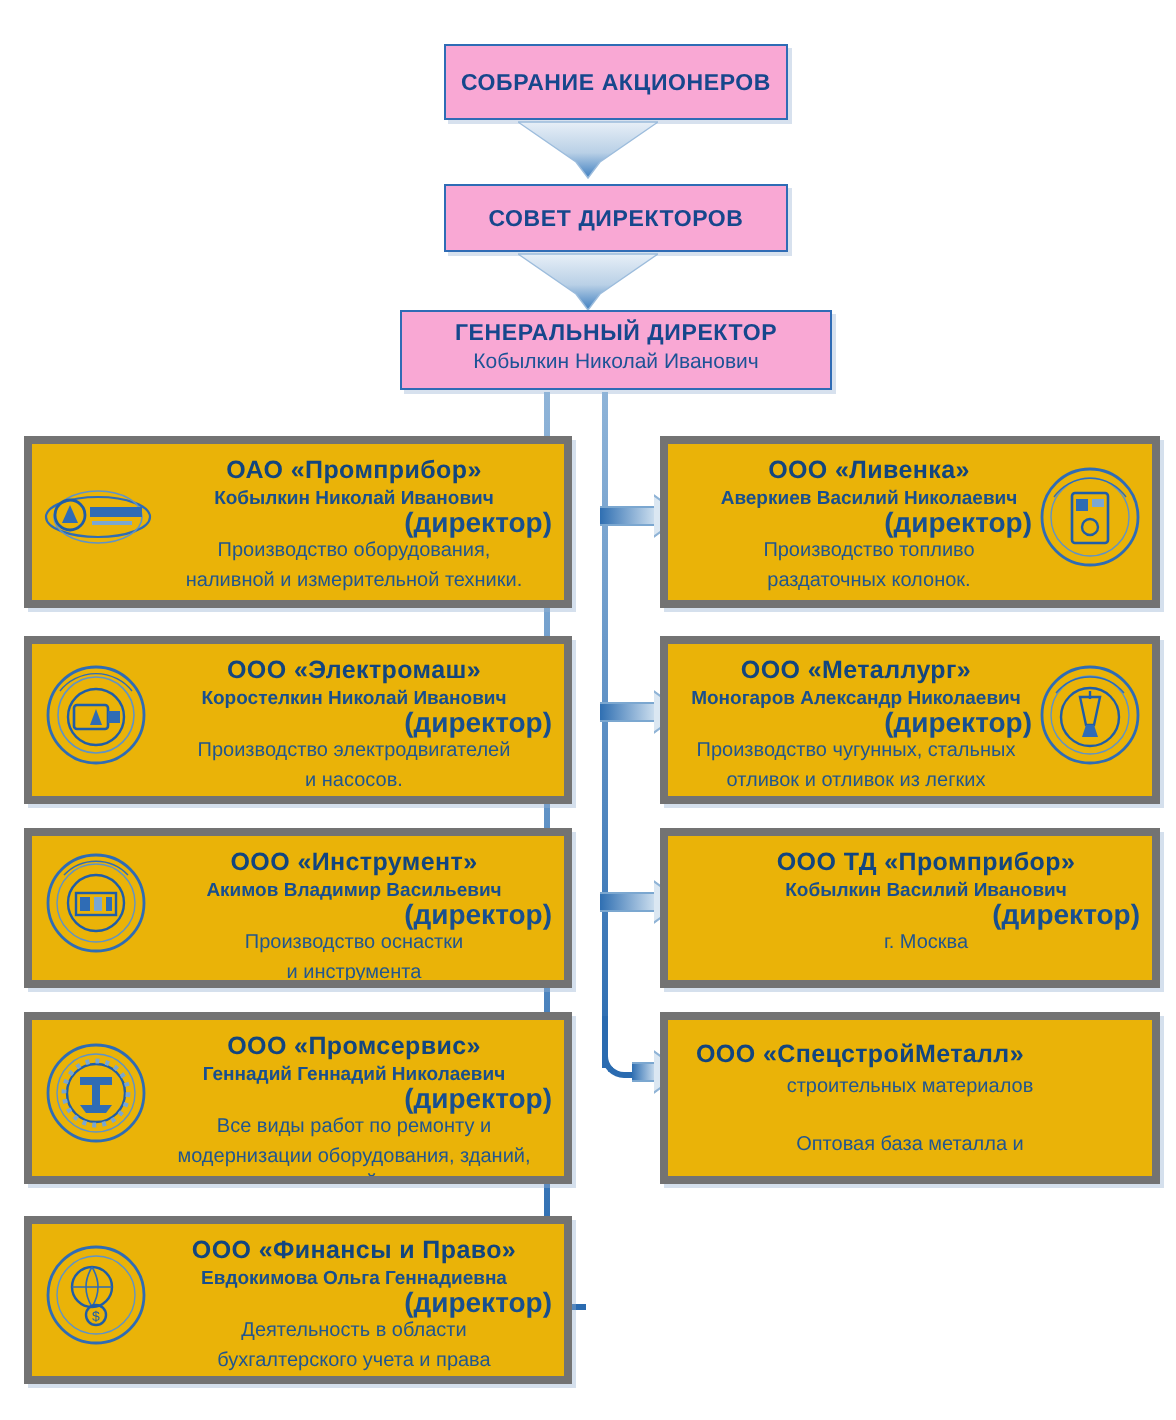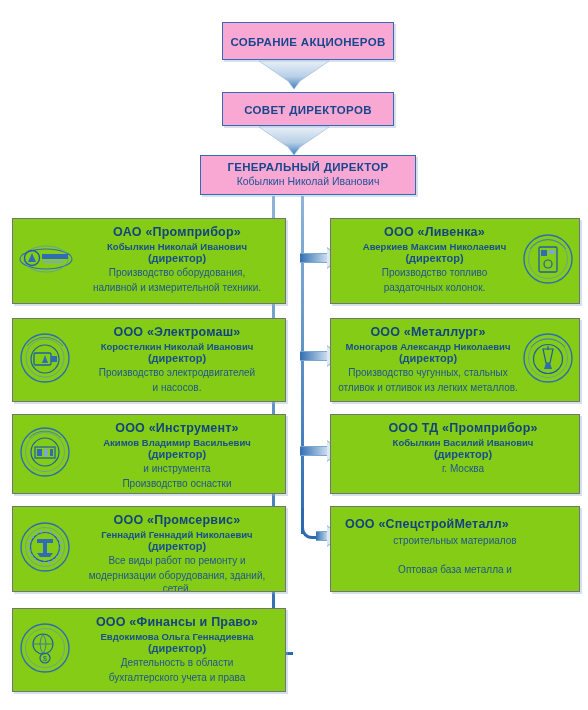--- a/index.html
+++ b/index.html
@@ -55,22 +55,22 @@
   
   .foot{position:absolute;border-left:3px solid #2a6bb0;border-bottom:3px solid #2a6bb0;}
   #foot-left{left:272px;top:622px;width:18px;height:30px;
     border-bottom-left-radius:12px;}
   #foot-right{left:301px;top:508px;width:16px;height:28px;
     border-bottom-left-radius:11px;}
 
   
   .node{
     position:absolute;
-    border:1px solid #737373;
-    background:#84cc16;
+    border:4px solid #737373;
+    background:#eab308;
     box-sizing:border-box;
     box-shadow:2px 2px 0 rgba(150,178,210,.40);
     overflow:hidden;
   }
   .node .inner{
     position:relative;
     height:100%;
     padding:6px 6px 4px 6px;
     box-sizing:border-box;
     text-align:center;
@@ -83,24 +83,25 @@
     letter-spacing:.2px;
   }
   .node .person{
     font-size:9.5px;
     font-weight:bold;
     color:#184f8f;
     line-height:12px;
     margin-top:1px;
   }
   .node .role{
-    font-size:11px;
+    font-size:14px;
     font-weight:bold;
     color:#184f8f;
     line-height:11px;
+    text-align:right;
   }
   .node .desc{
     font-size:10px;
     color:#21568f;
     line-height:13px;
     margin-top:2px;
   }
   .node.has-logo-left .inner{padding-left:62px;}
   .node.has-logo-right .inner{padding-right:60px;}
 
@@ -325,22 +326,22 @@
         <rect x="18" y="23" width="5" height="7" fill="#2f6cb5"></rect>
         <rect x="25" y="23" width="4" height="7" fill="#7ba7d0"></rect>
         <rect x="31" y="23" width="3" height="7" fill="#2f6cb5"></rect>
         <path d="M10 12 A22 22 0 0 1 42 12" fill="none" stroke="#2f6cb5" stroke-width=".7"></path>
       </svg>
     </span>
     <div class="inner">
       <div class="name">ООО «Инструмент»</div>
       <div class="person">Акимов Владимир Васильевич</div>
       <div class="role">(директор)</div>
+      <div class="desc">Производство оснастки</div>
       <div class="desc">и инструмента</div>
-      <div class="desc">Производство оснастки</div>
     </div>
   </div>
 
   <div class="node has-logo-left" id="node-promserv">
     <span class="logo left">
       <svg width="52" height="52" viewBox="0 0 52 52">
         <circle cx="26" cy="26" r="24" fill="none" stroke="#2f6cb5" stroke-width="1.4"></circle>
         <circle cx="26" cy="26" r="19.5" fill="none" stroke="#5f93c8" stroke-width=".7"></circle>
         <circle cx="26" cy="26" r="14.5" fill="none" stroke="#1f5da8" stroke-width="1.2"></circle>
         <rect x="18" y="18" width="16" height="4" fill="#2f6cb5"></rect>
@@ -385,21 +386,21 @@
         <circle cx="26" cy="26" r="19.5" fill="none" stroke="#5f93c8" stroke-width=".7"></circle>
         <rect x="17" y="14" width="18" height="25" rx="1.5" fill="none" stroke="#1f5da8" stroke-width="1.3"></rect>
         <rect x="19" y="17" width="6" height="6" fill="#2f6cb5"></rect>
         <rect x="27" y="17" width="6" height="4" fill="#7ba7d0"></rect>
         <circle cx="26" cy="31" r="4" fill="none" stroke="#1f5da8" stroke-width="1.2"></circle>
         <path d="M8 16 A22 22 0 0 1 44 16" fill="none" stroke="#2f6cb5" stroke-width=".7"></path>
       </svg>
     </span>
     <div class="inner">
       <div class="name">ООО «Ливенка»</div>
-      <div class="person">Аверкиев Максим Николаевич</div>
+      <div class="person">Аверкиев Василий Николаевич</div>
       <div class="role">(директор)</div>
       <div class="desc">Производство топливо</div>
       <div class="desc">раздаточных колонок.</div>
     </div>
   </div>
 
   <div class="node has-logo-right" id="node-metall">
     <span class="logo right">
       <svg width="52" height="52" viewBox="0 0 52 52">
         <circle cx="26" cy="26" r="24" fill="none" stroke="#2f6cb5" stroke-width="1.4"></circle>

